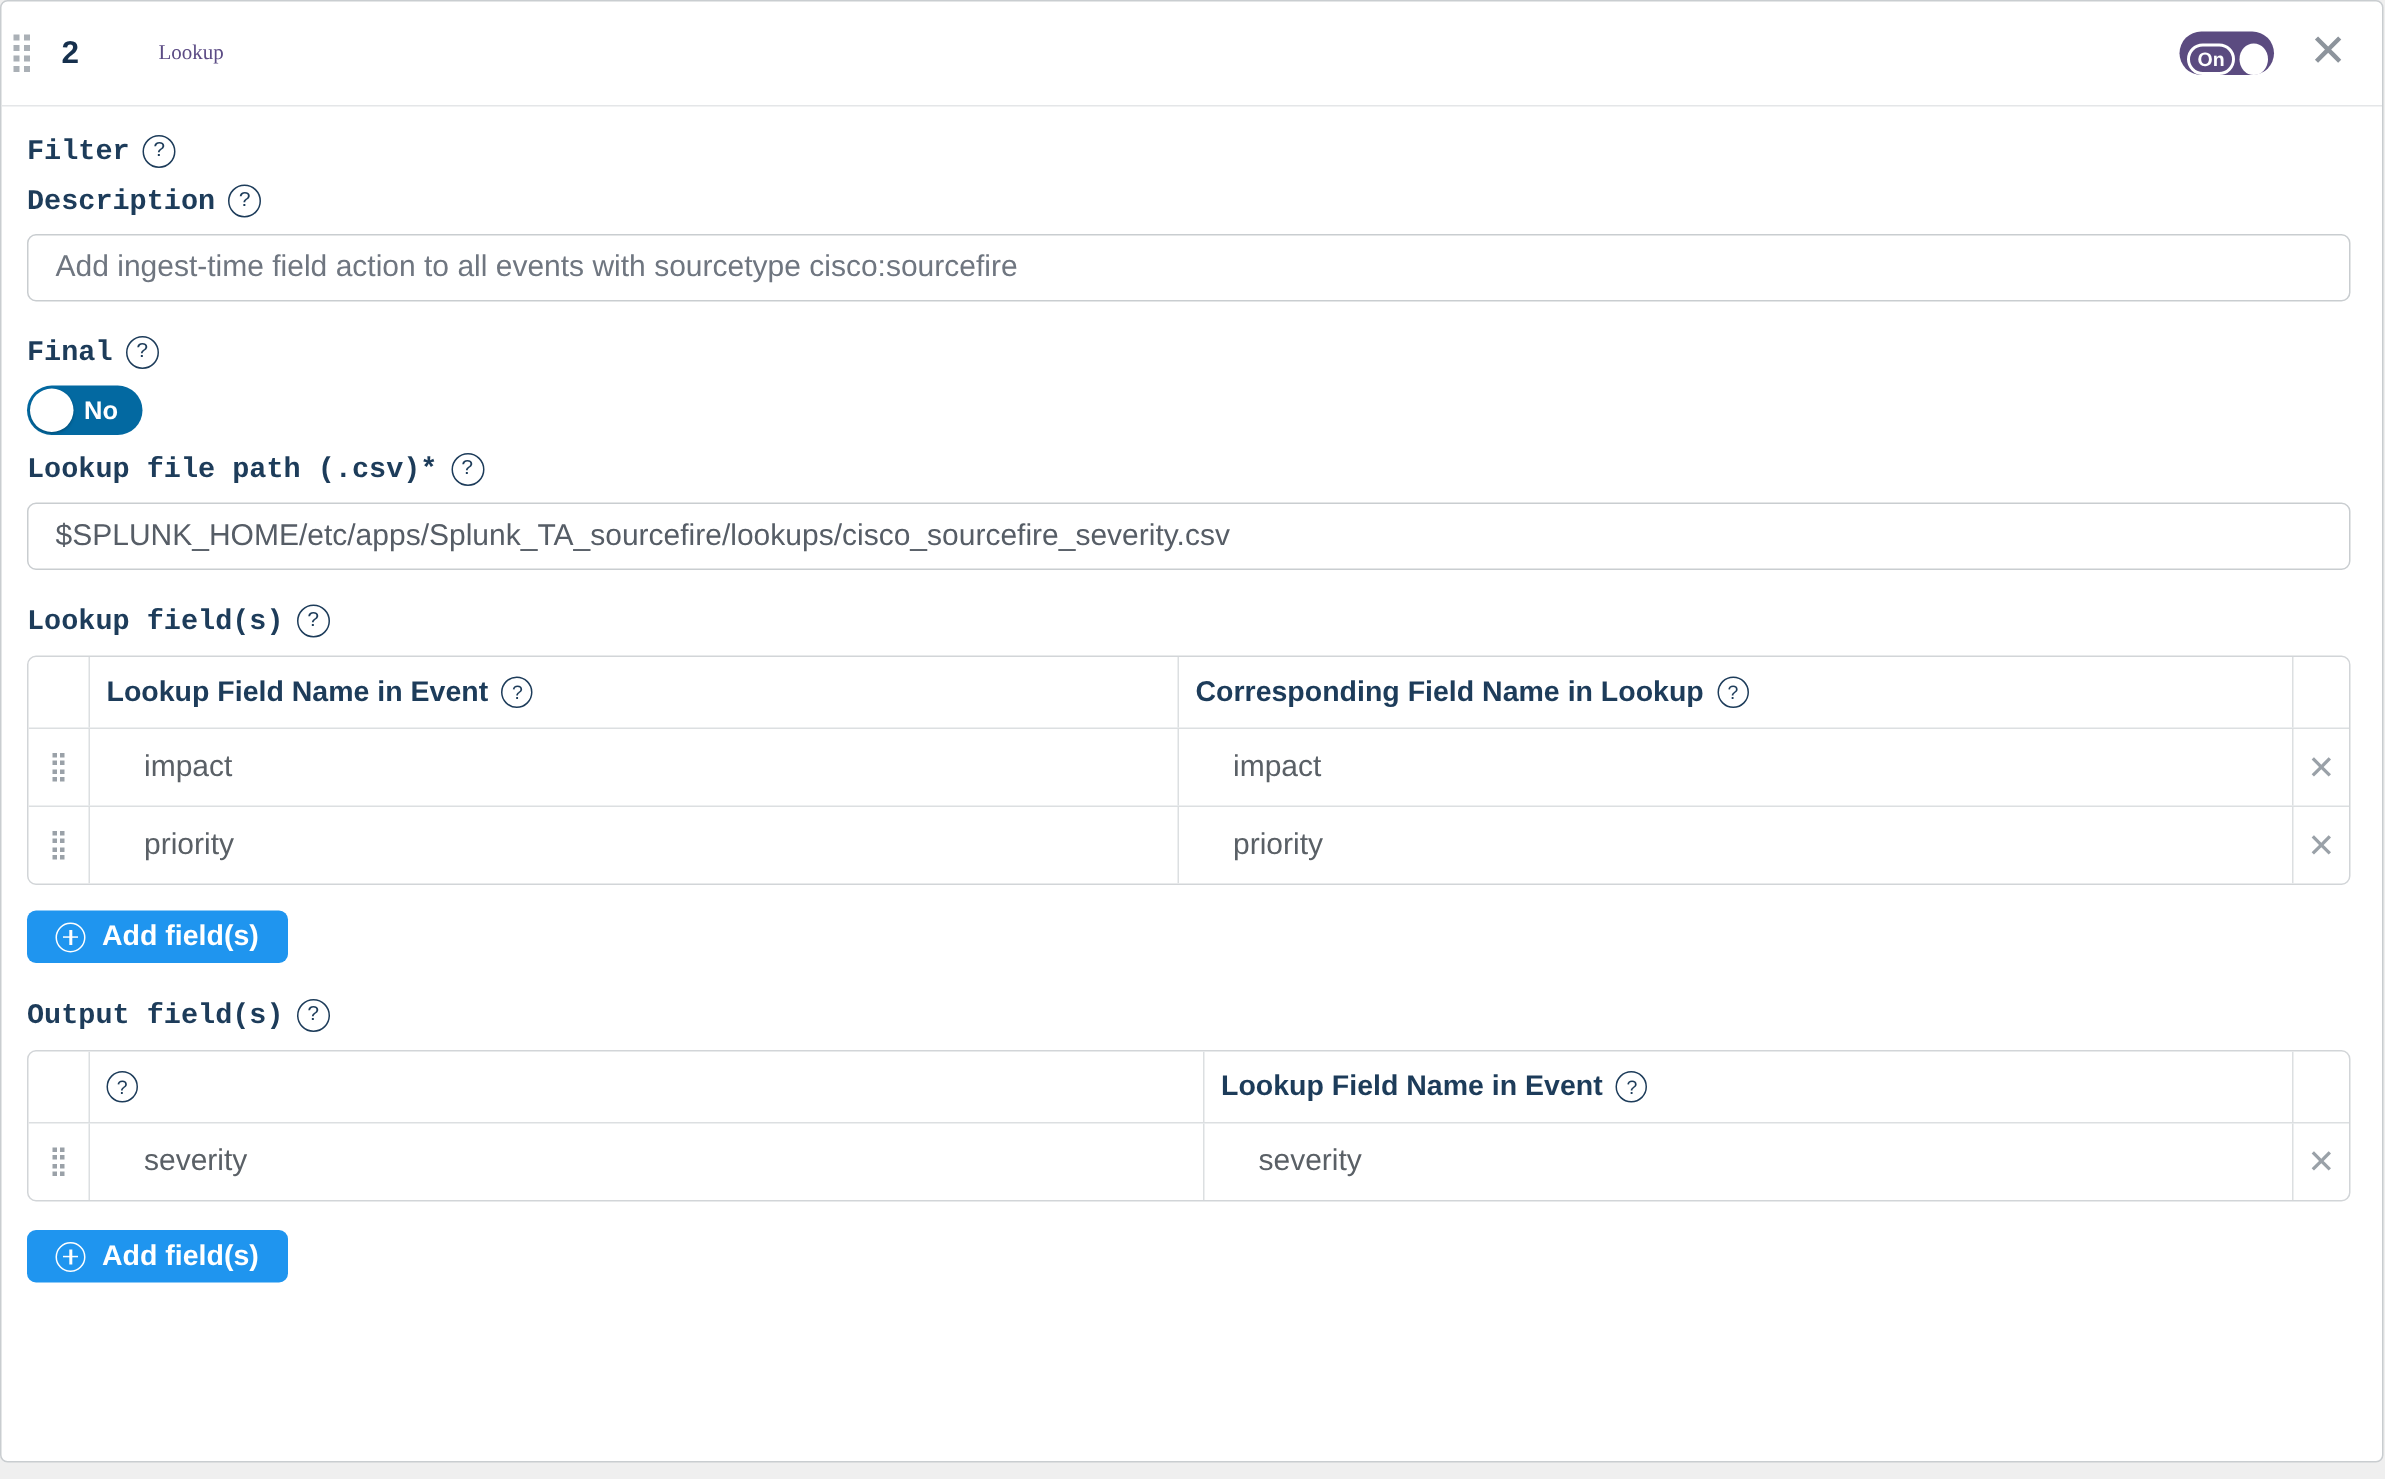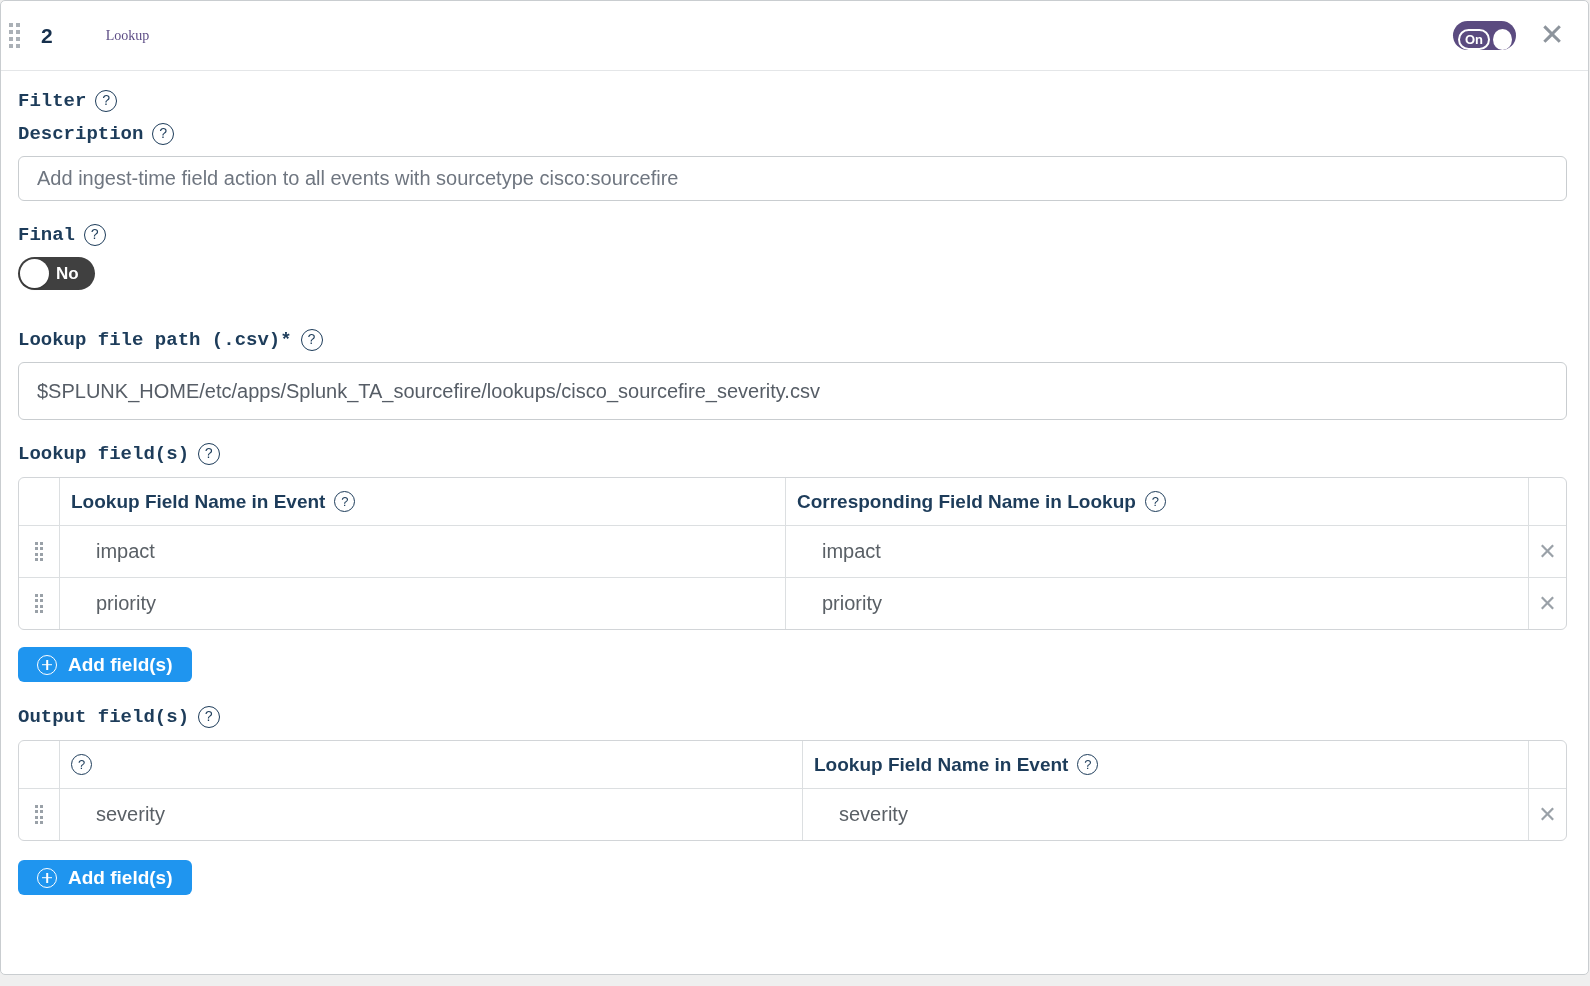--- a/index.html
+++ b/index.html
@@ -92,24 +92,24 @@
     cursor:text;
   }
   .code-input { font-family:"DejaVu Sans Mono", monospace; font-size:20px; letter-spacing:0.5px; }
   .code-plain { color:#3d4147; }
   .code-string { color:#a7241e; }
   .muted-value { color:#6f7680; }
   .path-value { color:#565d66; }
   
   .toggle-no {
     width:77px; height:33px;
-    background:#404040; border-radius:17px;
+    background:#0369a1; border-radius:17px;
     display:flex; align-items:center;
     padding:0 8px 0 2px;
-    margin-bottom:39px;
+    margin-bottom:12px;
     cursor:pointer;
   }
   .toggle-no .knob {
     width:29px; height:29px; background:#ffffff; border-radius:50%;
     box-shadow:0 1px 2px rgba(0,0,0,.25);
   }
   .toggle-no .no-label { color:#ffffff; font-size:17px; font-weight:bold; margin-left:7px; }
   
   .fields-table {
     border:1px solid #d2d5d8; border-radius:6px;
@@ -212,21 +212,21 @@
     <div class="toggle-no">
       <span class="knob"></span>
       <span class="no-label">No</span>
     </div>
 
     
     <div class="field-label">
       <span>Lookup file path (.csv)*</span>
       <span class="help-icon">?</span>
     </div>
-    <div class="text-input" style="height:58px;">
+    <div class="text-input" style="height:45px;">
       <span class="path-value">$SPLUNK_HOME/etc/apps/Splunk_TA_sourcefire/lookups/cisco_sourcefire_severity.csv</span>
     </div>
 
     
     <div class="field-label section-gap">
       <span>Lookup field(s)</span>
       <span class="help-icon">?</span>
     </div>
 
     <div class="fields-table">

